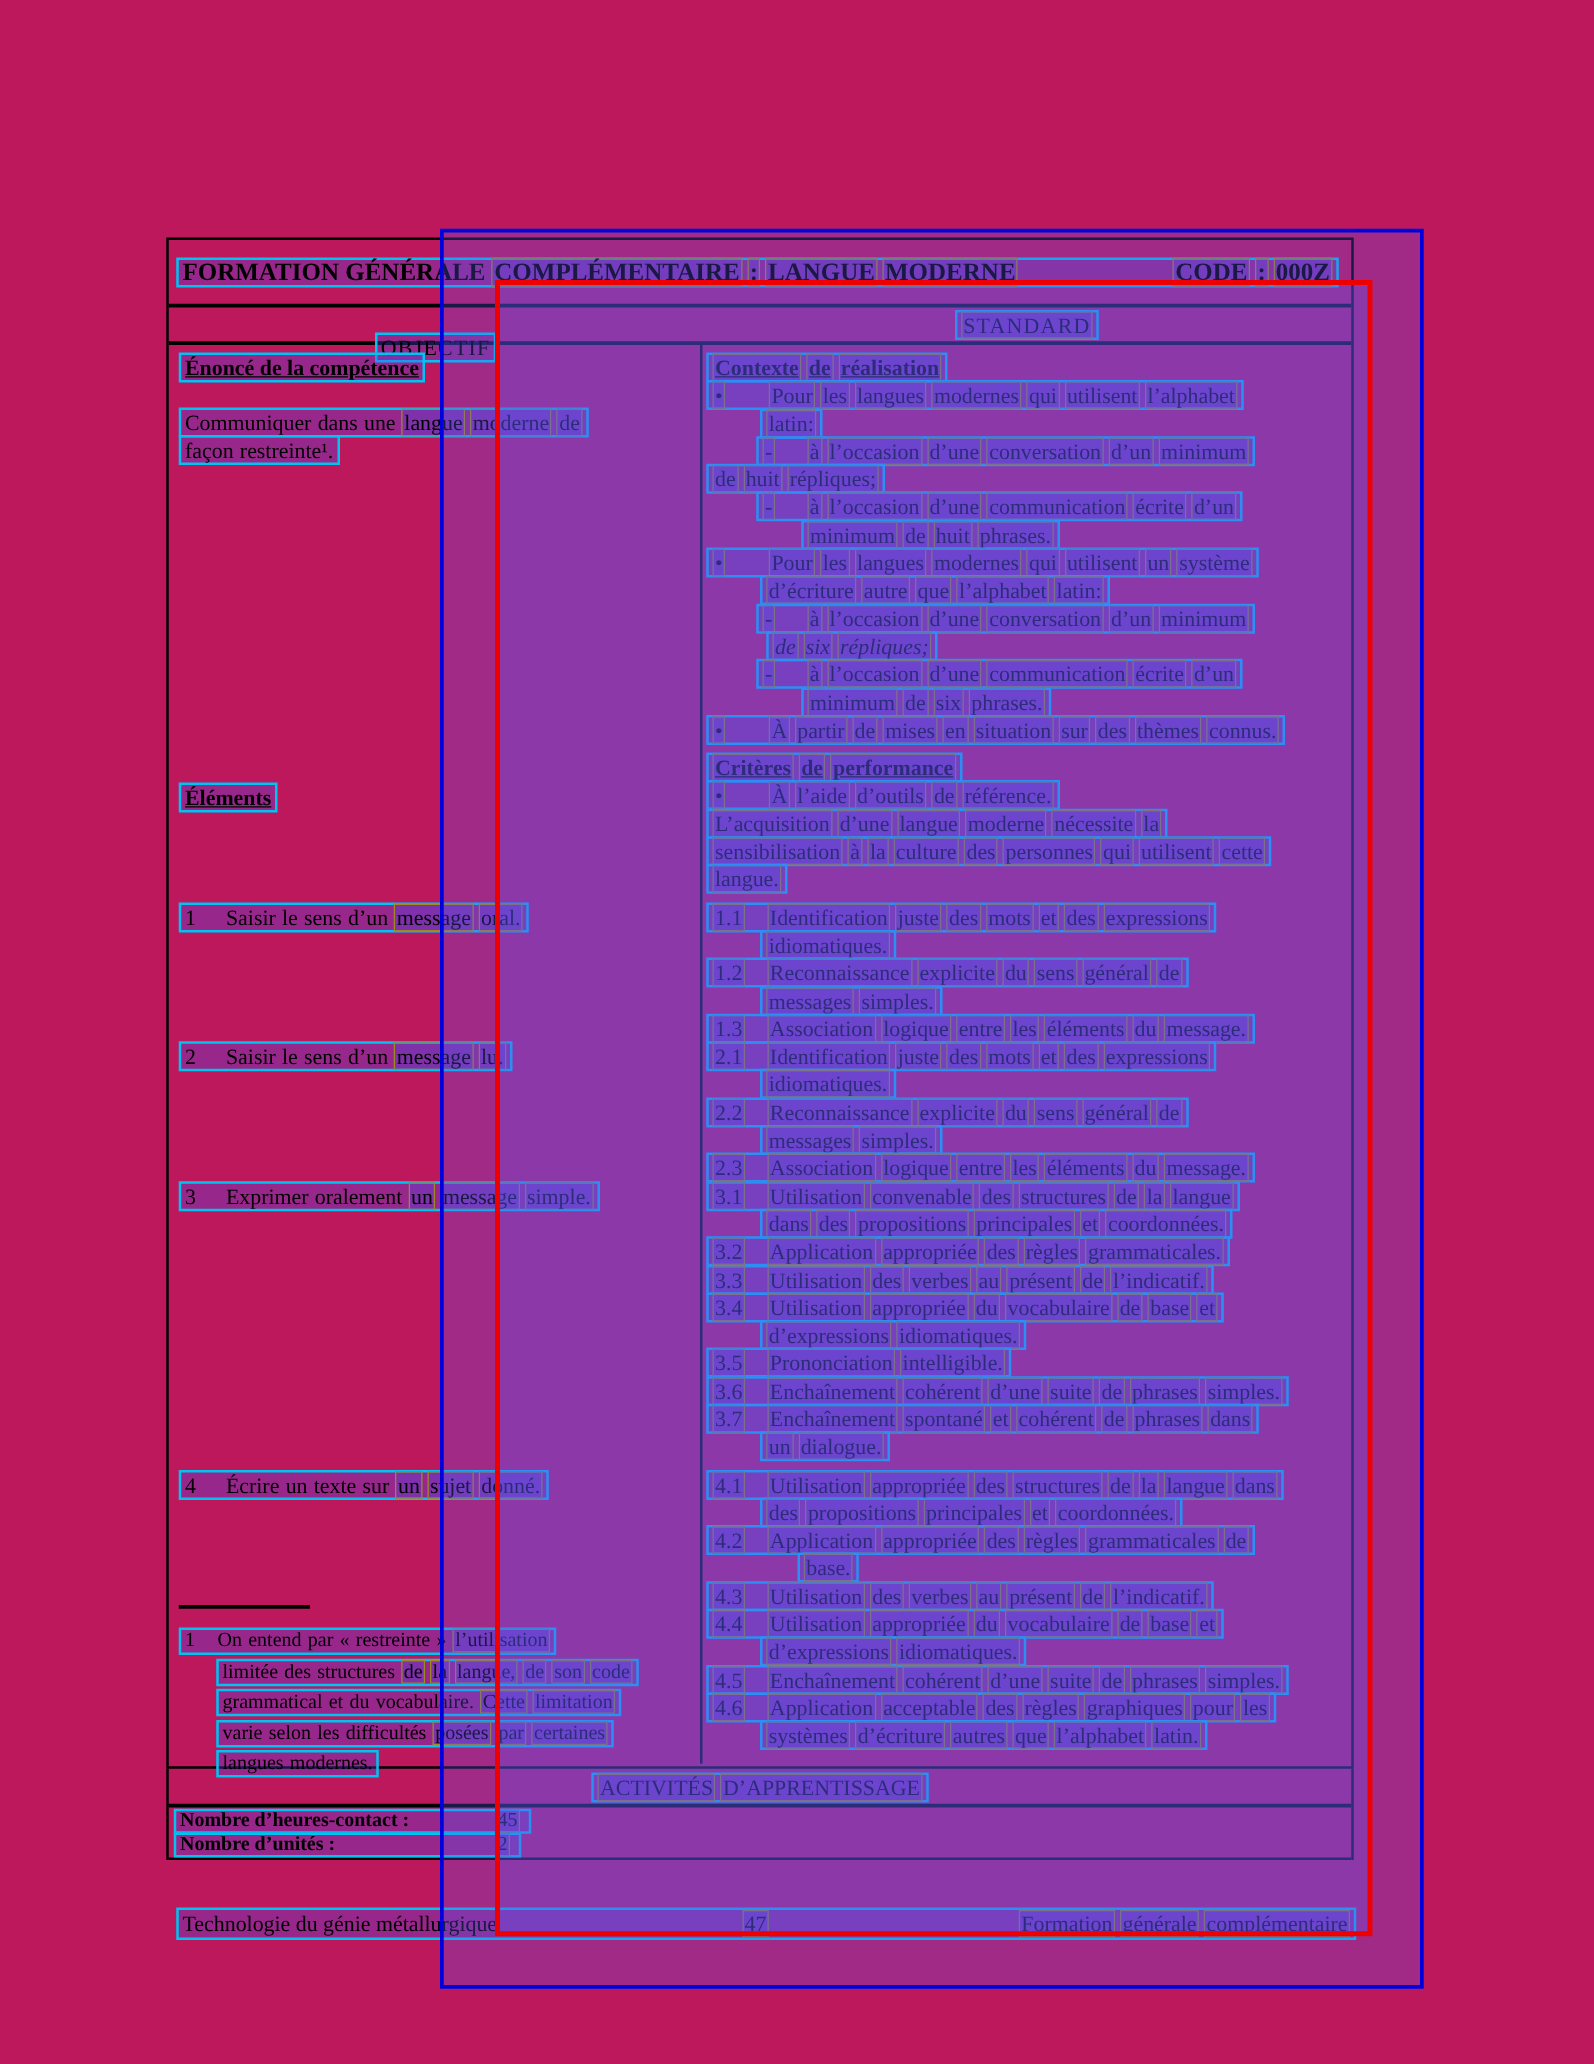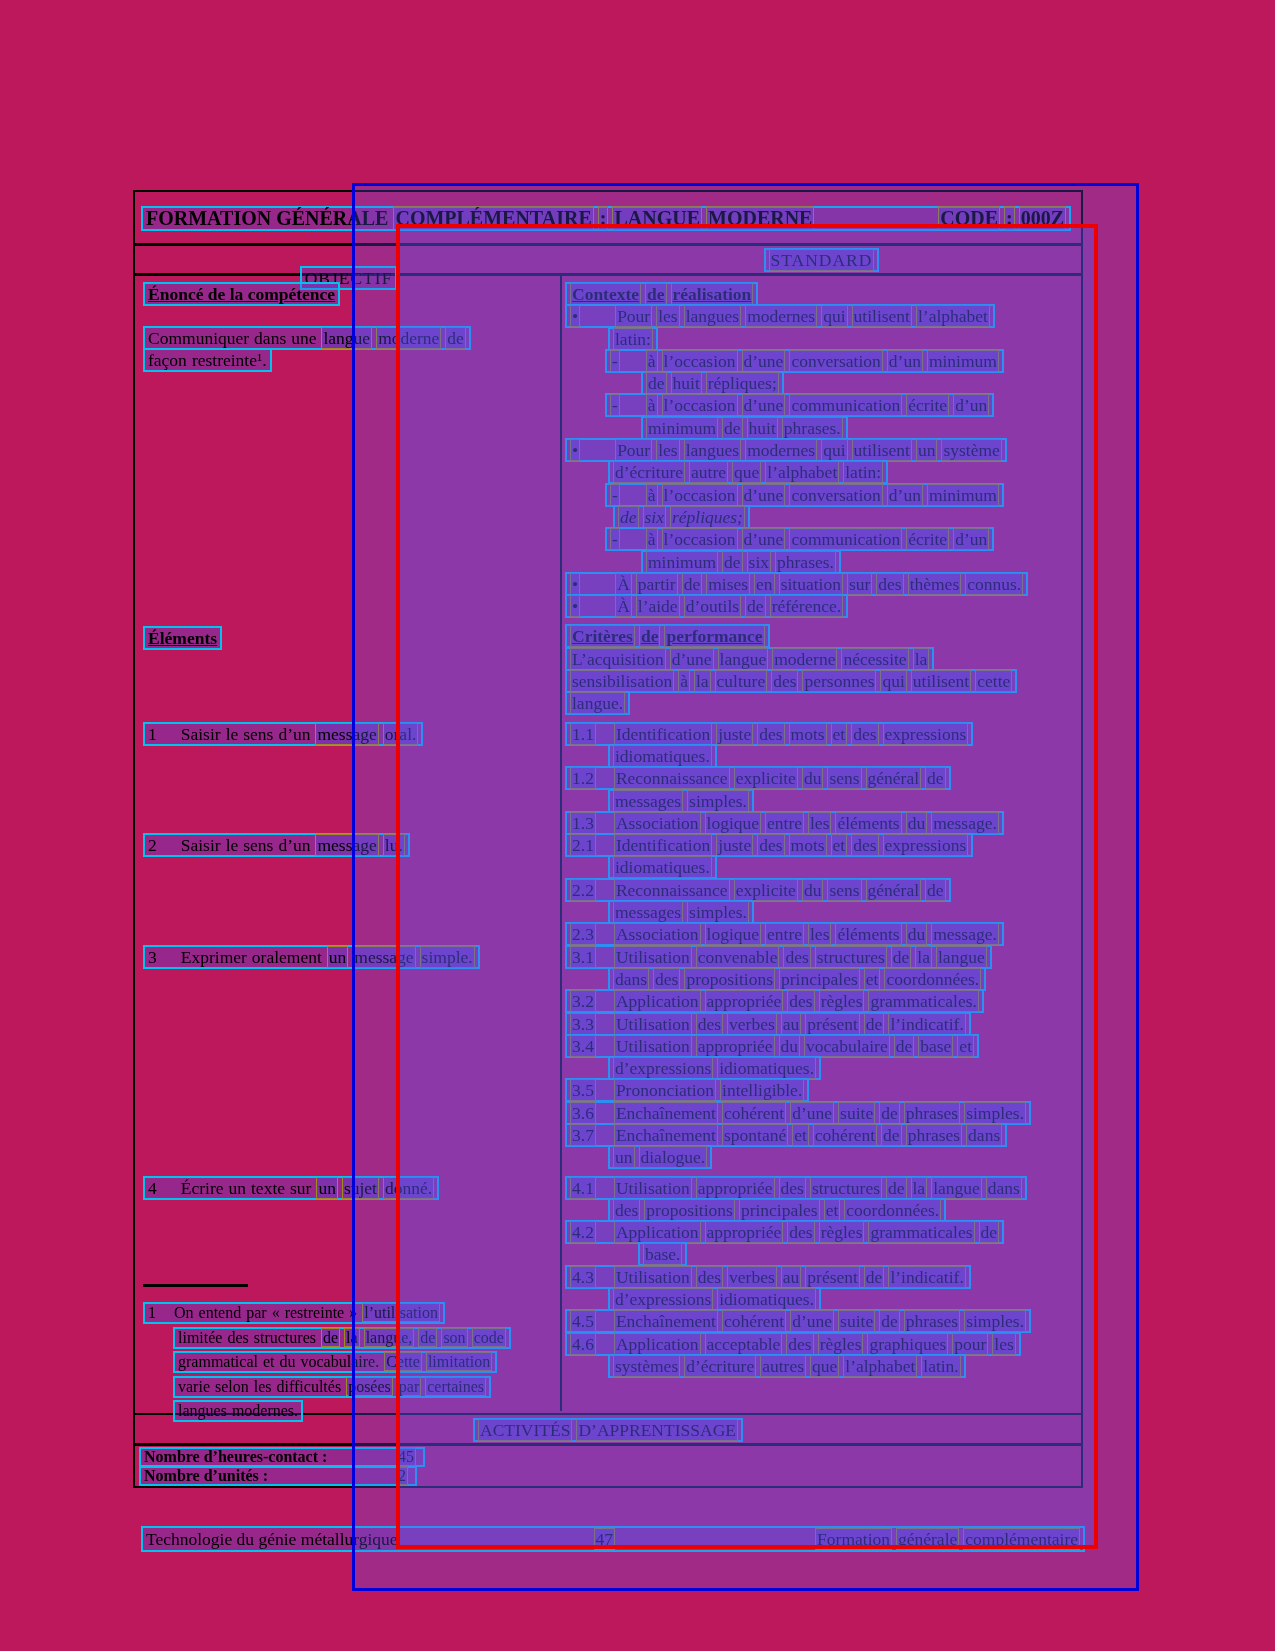--- a/index.html
+++ b/index.html
@@ -103,32 +103,32 @@
             <div class="fline" style="margin-left: 30px;"><span class="linebox"><span class="w">grammatical</span><span class="w">et</span><span class="w">du</span><span class="w">vocabulaire.</span><span class="w word">Cette</span><span class="w word">limitation</span></span></div>
             <div class="fline" style="margin-left: 30px;"><span class="linebox"><span class="w">varie</span><span class="w">selon</span><span class="w">les</span><span class="w">difficultés</span><span class="w word">posées</span><span class="w word">par</span><span class="w word">certaines</span></span></div>
             <div class="fline" style="margin-left: 30px;"><span class="linebox"><span class="w">langues</span><span class="w">modernes.</span></span></div>
           </div>
         </div>
       <div class="col-right" id="col-right">
           <div class="rline"><span class="linebox hd"><span class="w word">Contexte</span><span class="w word">de</span><span class="w word">réalisation</span></span></div>
           <div class="rline"><span class="linebox"><span class="mk-bullet word">•</span><span class="w word">Pour</span><span class="w word">les</span><span class="w word">langues</span><span class="w word">modernes</span><span class="w word">qui</span><span class="w word">utilisent</span><span class="w word">l’alphabet</span></span></div>
           <div class="rline" style="margin-left: 43px;"><span class="linebox"><span class="w word">latin:</span></span></div>
           <div class="rline" style="margin-left: 40px;"><span class="linebox"><span class="mk-dash word">-</span><span class="w word">à</span><span class="w word">l’occasion</span><span class="w word">d’une</span><span class="w word">conversation</span><span class="w word">d’un</span><span class="w word">minimum</span></span></div>
-          <div class="rline" style="margin-left: 76px;"><span class="linebox"><span class="w word">de</span><span class="w word">huit</span><span class="w word">répliques;</span></span></div>
+          <div class="rline" style=""><span class="linebox"><span class="w word">de</span><span class="w word">huit</span><span class="w word">répliques;</span></span></div>
           <div class="rline" style="margin-left: 40px;"><span class="linebox"><span class="mk-dash word">-</span><span class="w word">à</span><span class="w word">l’occasion</span><span class="w word">d’une</span><span class="w word">communication</span><span class="w word">écrite</span><span class="w word">d’un</span></span></div>
           <div class="rline" style="margin-left: 76px;"><span class="linebox"><span class="w word">minimum</span><span class="w word">de</span><span class="w word">huit</span><span class="w word">phrases.</span></span></div>
           <div class="rline"><span class="linebox"><span class="mk-bullet word">•</span><span class="w word">Pour</span><span class="w word">les</span><span class="w word">langues</span><span class="w word">modernes</span><span class="w word">qui</span><span class="w word">utilisent</span><span class="w word">un</span><span class="w word">système</span></span></div>
           <div class="rline" style="margin-left: 43px;"><span class="linebox"><span class="w word">d’écriture</span><span class="w word">autre</span><span class="w word">que</span><span class="w word">l’alphabet</span><span class="w word">latin:</span></span></div>
           <div class="rline" style="margin-left: 40px;"><span class="linebox"><span class="mk-dash word">-</span><span class="w word">à</span><span class="w word">l’occasion</span><span class="w word">d’une</span><span class="w word">conversation</span><span class="w word">d’un</span><span class="w word">minimum</span></span></div>
           <div class="rline" style="margin-left: 48px; font-style: italic;"><span class="linebox"><span class="w word">de</span><span class="w word">six</span><span class="w word">répliques;</span></span></div>
           <div class="rline" style="margin-left: 40px;"><span class="linebox"><span class="mk-dash word">-</span><span class="w word">à</span><span class="w word">l’occasion</span><span class="w word">d’une</span><span class="w word">communication</span><span class="w word">écrite</span><span class="w word">d’un</span></span></div>
           <div class="rline" style="margin-left: 76px;"><span class="linebox"><span class="w word">minimum</span><span class="w word">de</span><span class="w word">six</span><span class="w word">phrases.</span></span></div>
           <div class="rline"><span class="linebox"><span class="mk-bullet word">•</span><span class="w word">À</span><span class="w word">partir</span><span class="w word">de</span><span class="w word">mises</span><span class="w word">en</span><span class="w word">situation</span><span class="w word">sur</span><span class="w word">des</span><span class="w word">thèmes</span><span class="w word">connus.</span></span></div>
+          <div class="rline gap"><span class="linebox hd"><span class="w word">Critères</span><span class="w word">de</span><span class="w word">performance</span></span></div>
           <div class="rline"><span class="linebox"><span class="mk-bullet word">•</span><span class="w word">À</span><span class="w word">l’aide</span><span class="w word">d’outils</span><span class="w word">de</span><span class="w word">référence.</span></span></div>
-          <div class="rline gap"><span class="linebox hd"><span class="w word">Critères</span><span class="w word">de</span><span class="w word">performance</span></span></div>
           <div class="rline"><span class="linebox"><span class="w word">L’acquisition</span><span class="w word">d’une</span><span class="w word">langue</span><span class="w word">moderne</span><span class="w word">nécessite</span><span class="w word">la</span></span></div>
           <div class="rline"><span class="linebox"><span class="w word">sensibilisation</span><span class="w word">à</span><span class="w word">la</span><span class="w word">culture</span><span class="w word">des</span><span class="w word">personnes</span><span class="w word">qui</span><span class="w word">utilisent</span><span class="w word">cette</span></span></div>
           <div class="rline"><span class="linebox"><span class="w word">langue.</span></span></div>
           <div class="rline gap"><span class="linebox"><span class="mk-num word">1.1</span><span class="w word">Identification</span><span class="w word">juste</span><span class="w word">des</span><span class="w word">mots</span><span class="w word">et</span><span class="w word">des</span><span class="w word">expressions</span></span></div>
           <div class="rline" style="margin-left: 43px;"><span class="linebox"><span class="w word">idiomatiques.</span></span></div>
           <div class="rline"><span class="linebox"><span class="mk-num word">1.2</span><span class="w word">Reconnaissance</span><span class="w word">explicite</span><span class="w word">du</span><span class="w word">sens</span><span class="w word">général</span><span class="w word">de</span></span></div>
           <div class="rline" style="margin-left: 43px;"><span class="linebox"><span class="w word">messages</span><span class="w word">simples.</span></span></div>
           <div class="rline"><span class="linebox"><span class="mk-num word">1.3</span><span class="w word">Association</span><span class="w word">logique</span><span class="w word">entre</span><span class="w word">les</span><span class="w word">éléments</span><span class="w word">du</span><span class="w word">message.</span></span></div>
           <div class="rline"><span class="linebox"><span class="mk-num word">2.1</span><span class="w word">Identification</span><span class="w word">juste</span><span class="w word">des</span><span class="w word">mots</span><span class="w word">et</span><span class="w word">des</span><span class="w word">expressions</span></span></div>
           <div class="rline" style="margin-left: 43px;"><span class="linebox"><span class="w word">idiomatiques.</span></span></div>
@@ -143,20 +143,21 @@
           <div class="rline" style="margin-left: 43px;"><span class="linebox"><span class="w word">d’expressions</span><span class="w word">idiomatiques.</span></span></div>
           <div class="rline"><span class="linebox"><span class="mk-num word">3.5</span><span class="w word">Prononciation</span><span class="w word">intelligible.</span></span></div>
           <div class="rline"><span class="linebox"><span class="mk-num word">3.6</span><span class="w word">Enchaînement</span><span class="w word">cohérent</span><span class="w word">d’une</span><span class="w word">suite</span><span class="w word">de</span><span class="w word">phrases</span><span class="w word">simples.</span></span></div>
           <div class="rline"><span class="linebox"><span class="mk-num word">3.7</span><span class="w word">Enchaînement</span><span class="w word">spontané</span><span class="w word">et</span><span class="w word">cohérent</span><span class="w word">de</span><span class="w word">phrases</span><span class="w word">dans</span></span></div>
           <div class="rline" style="margin-left: 43px;"><span class="linebox"><span class="w word">un</span><span class="w word">dialogue.</span></span></div>
           <div class="rline gap"><span class="linebox"><span class="mk-num word">4.1</span><span class="w word">Utilisation</span><span class="w word">appropriée</span><span class="w word">des</span><span class="w word">structures</span><span class="w word">de</span><span class="w word">la</span><span class="w word">langue</span><span class="w word">dans</span></span></div>
           <div class="rline" style="margin-left: 43px;"><span class="linebox"><span class="w word">des</span><span class="w word">propositions</span><span class="w word">principales</span><span class="w word">et</span><span class="w word">coordonnées.</span></span></div>
           <div class="rline"><span class="linebox"><span class="mk-num word">4.2</span><span class="w word">Application</span><span class="w word">appropriée</span><span class="w word">des</span><span class="w word">règles</span><span class="w word">grammaticales</span><span class="w word">de</span></span></div>
           <div class="rline" style="margin-left: 43px; padding-left: 30px;"><span class="linebox"><span class="w word">base.</span></span></div>
           <div class="rline"><span class="linebox"><span class="mk-num word">4.3</span><span class="w word">Utilisation</span><span class="w word">des</span><span class="w word">verbes</span><span class="w word">au</span><span class="w word">présent</span><span class="w word">de</span><span class="w word">l’indicatif.</span></span></div>
+          <div class="rline"><span class="linebox"><span class="mk-num word">4.4</span><span class="w word">Utilisation</span><span class="w word">appropriée</span><span class="w word">du</span><span class="w word">vocabulaire</span><span class="w word">de</span><span class="w word">base</span><span class="w word">et</span></span></div>
           <div class="rline" style="margin-left: 43px;"><span class="linebox"><span class="w word">d’expressions</span><span class="w word">idiomatiques.</span></span></div>
           <div class="rline"><span class="linebox"><span class="mk-num word">4.5</span><span class="w word">Enchaînement</span><span class="w word">cohérent</span><span class="w word">d’une</span><span class="w word">suite</span><span class="w word">de</span><span class="w word">phrases</span><span class="w word">simples.</span></span></div>
           <div class="rline"><span class="linebox"><span class="mk-num word">4.6</span><span class="w word">Application</span><span class="w word">acceptable</span><span class="w word">des</span><span class="w word">règles</span><span class="w word">graphiques</span><span class="w word">pour</span><span class="w word">les</span></span></div>
           <div class="rline" style="margin-left: 43px;"><span class="linebox"><span class="w word">systèmes</span><span class="w word">d’écriture</span><span class="w word">autres</span><span class="w word">que</span><span class="w word">l’alphabet</span><span class="w word">latin.</span></span></div>
         </div>
     </div>
   </div>
 
   <div class="activites">
     <div class="act-head">

